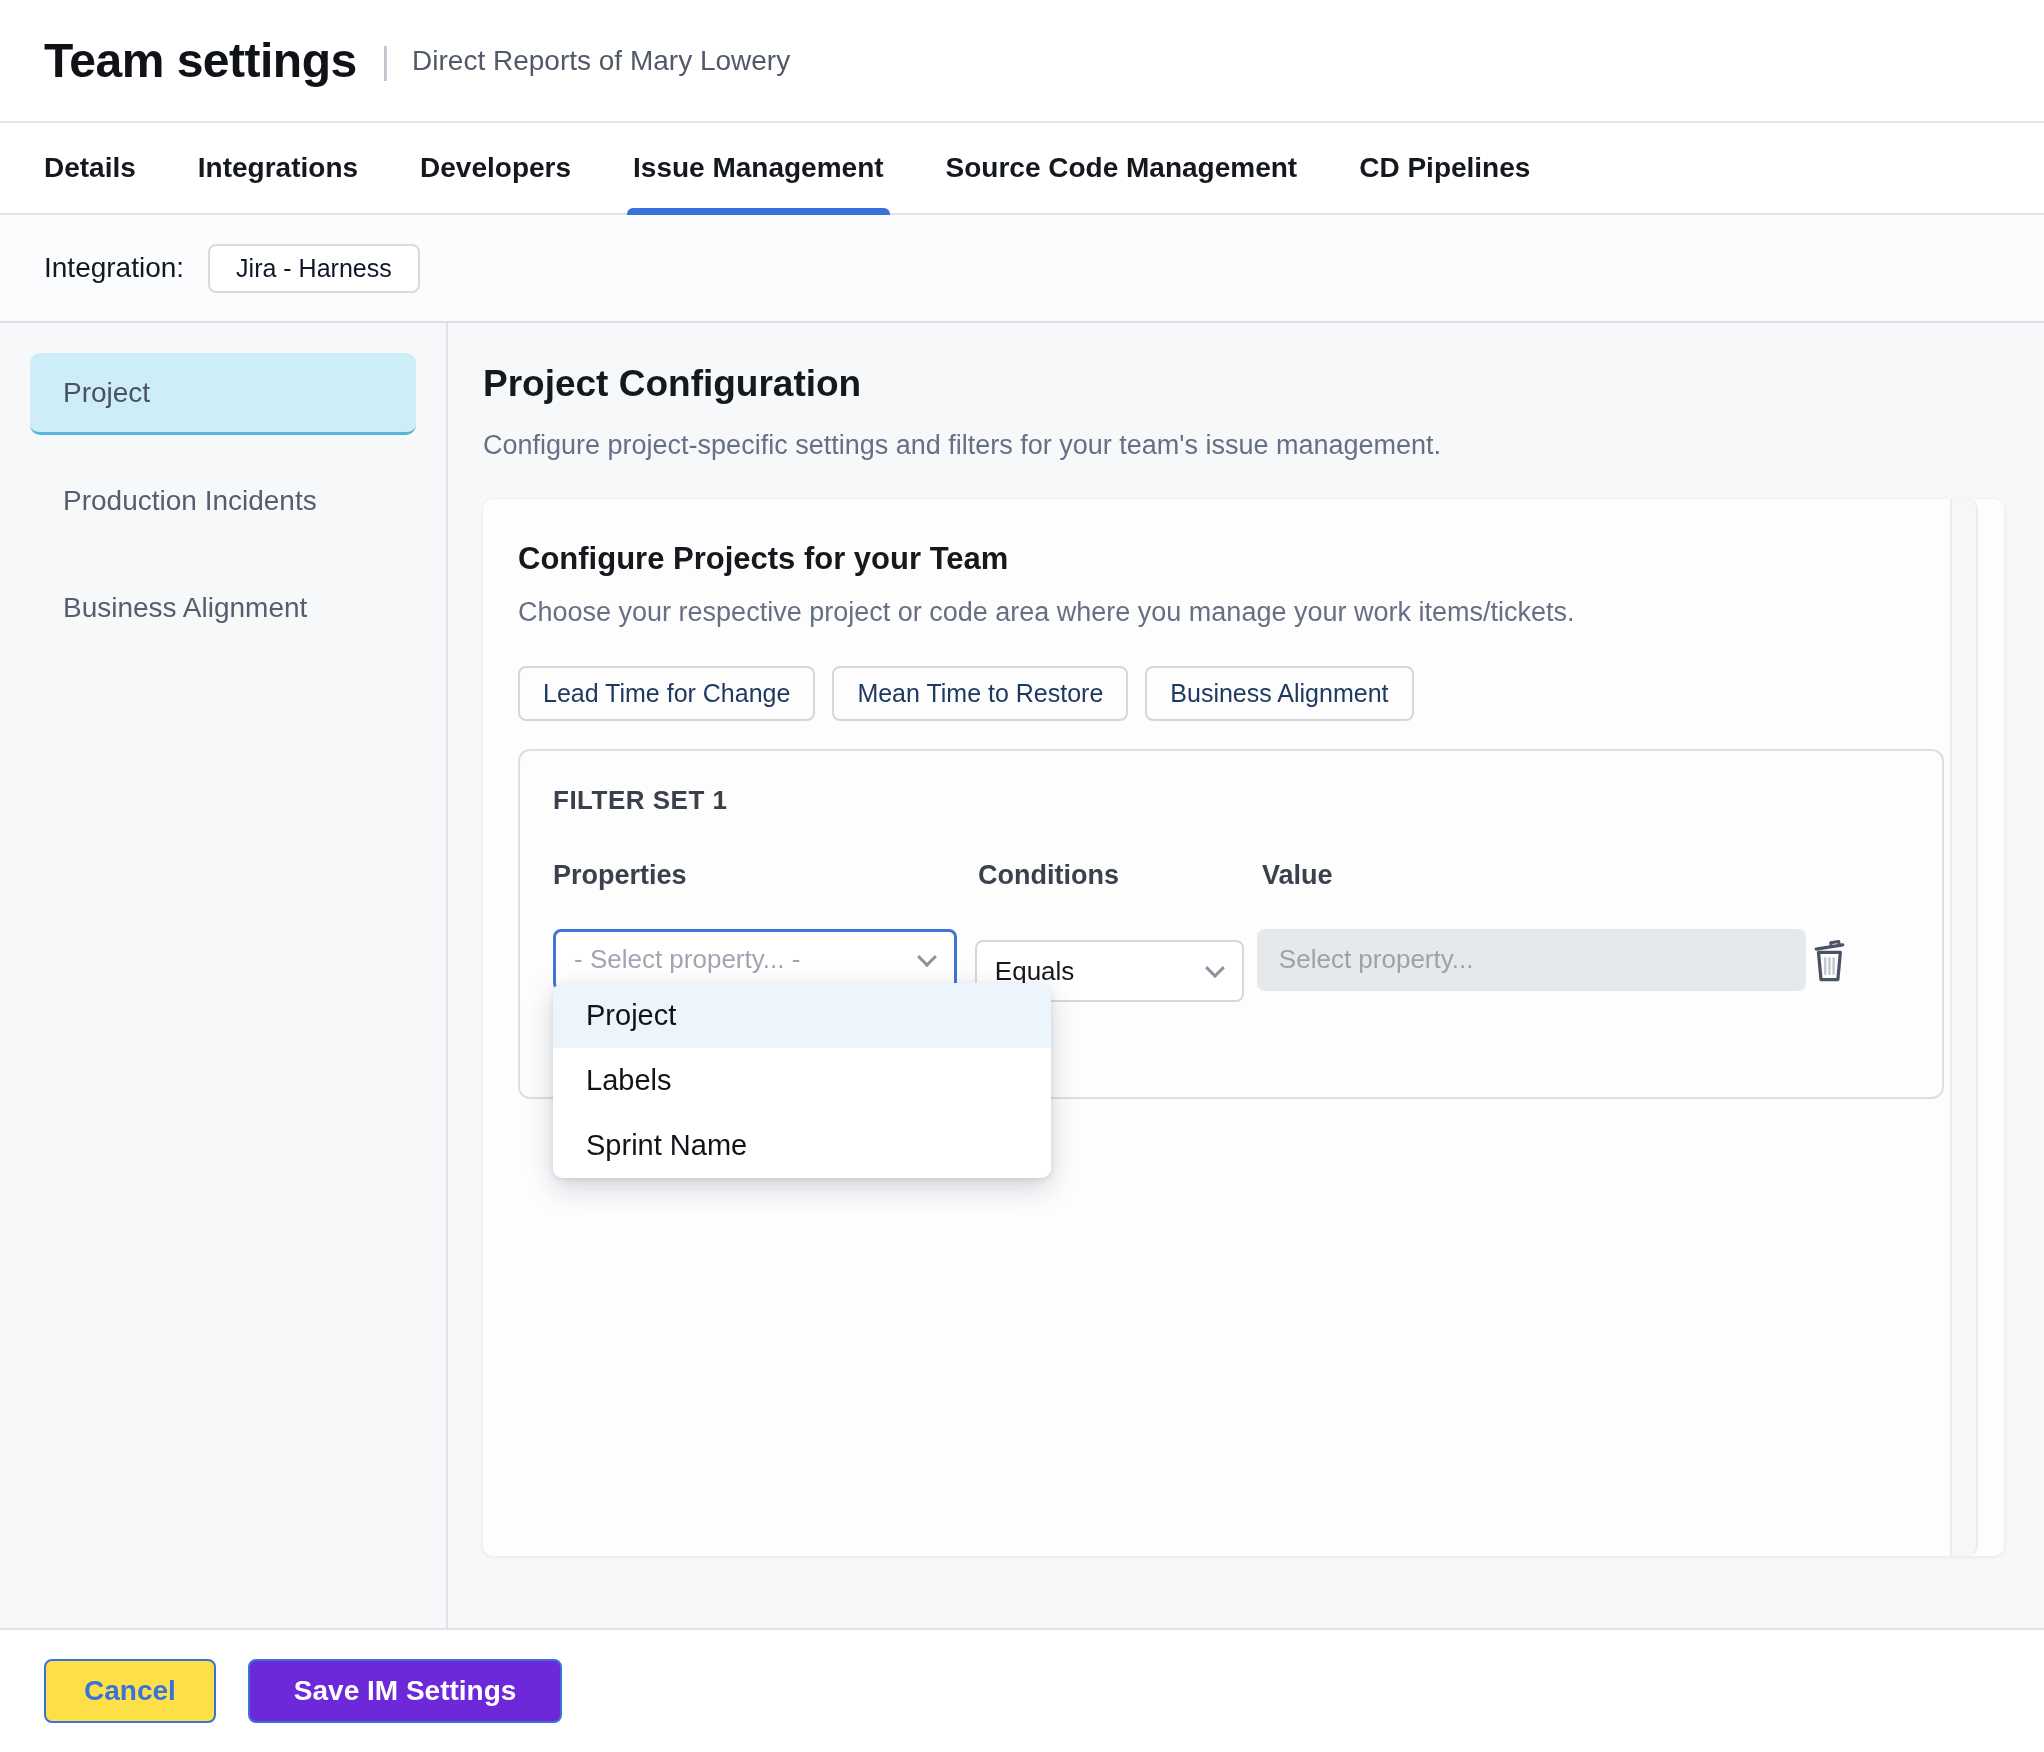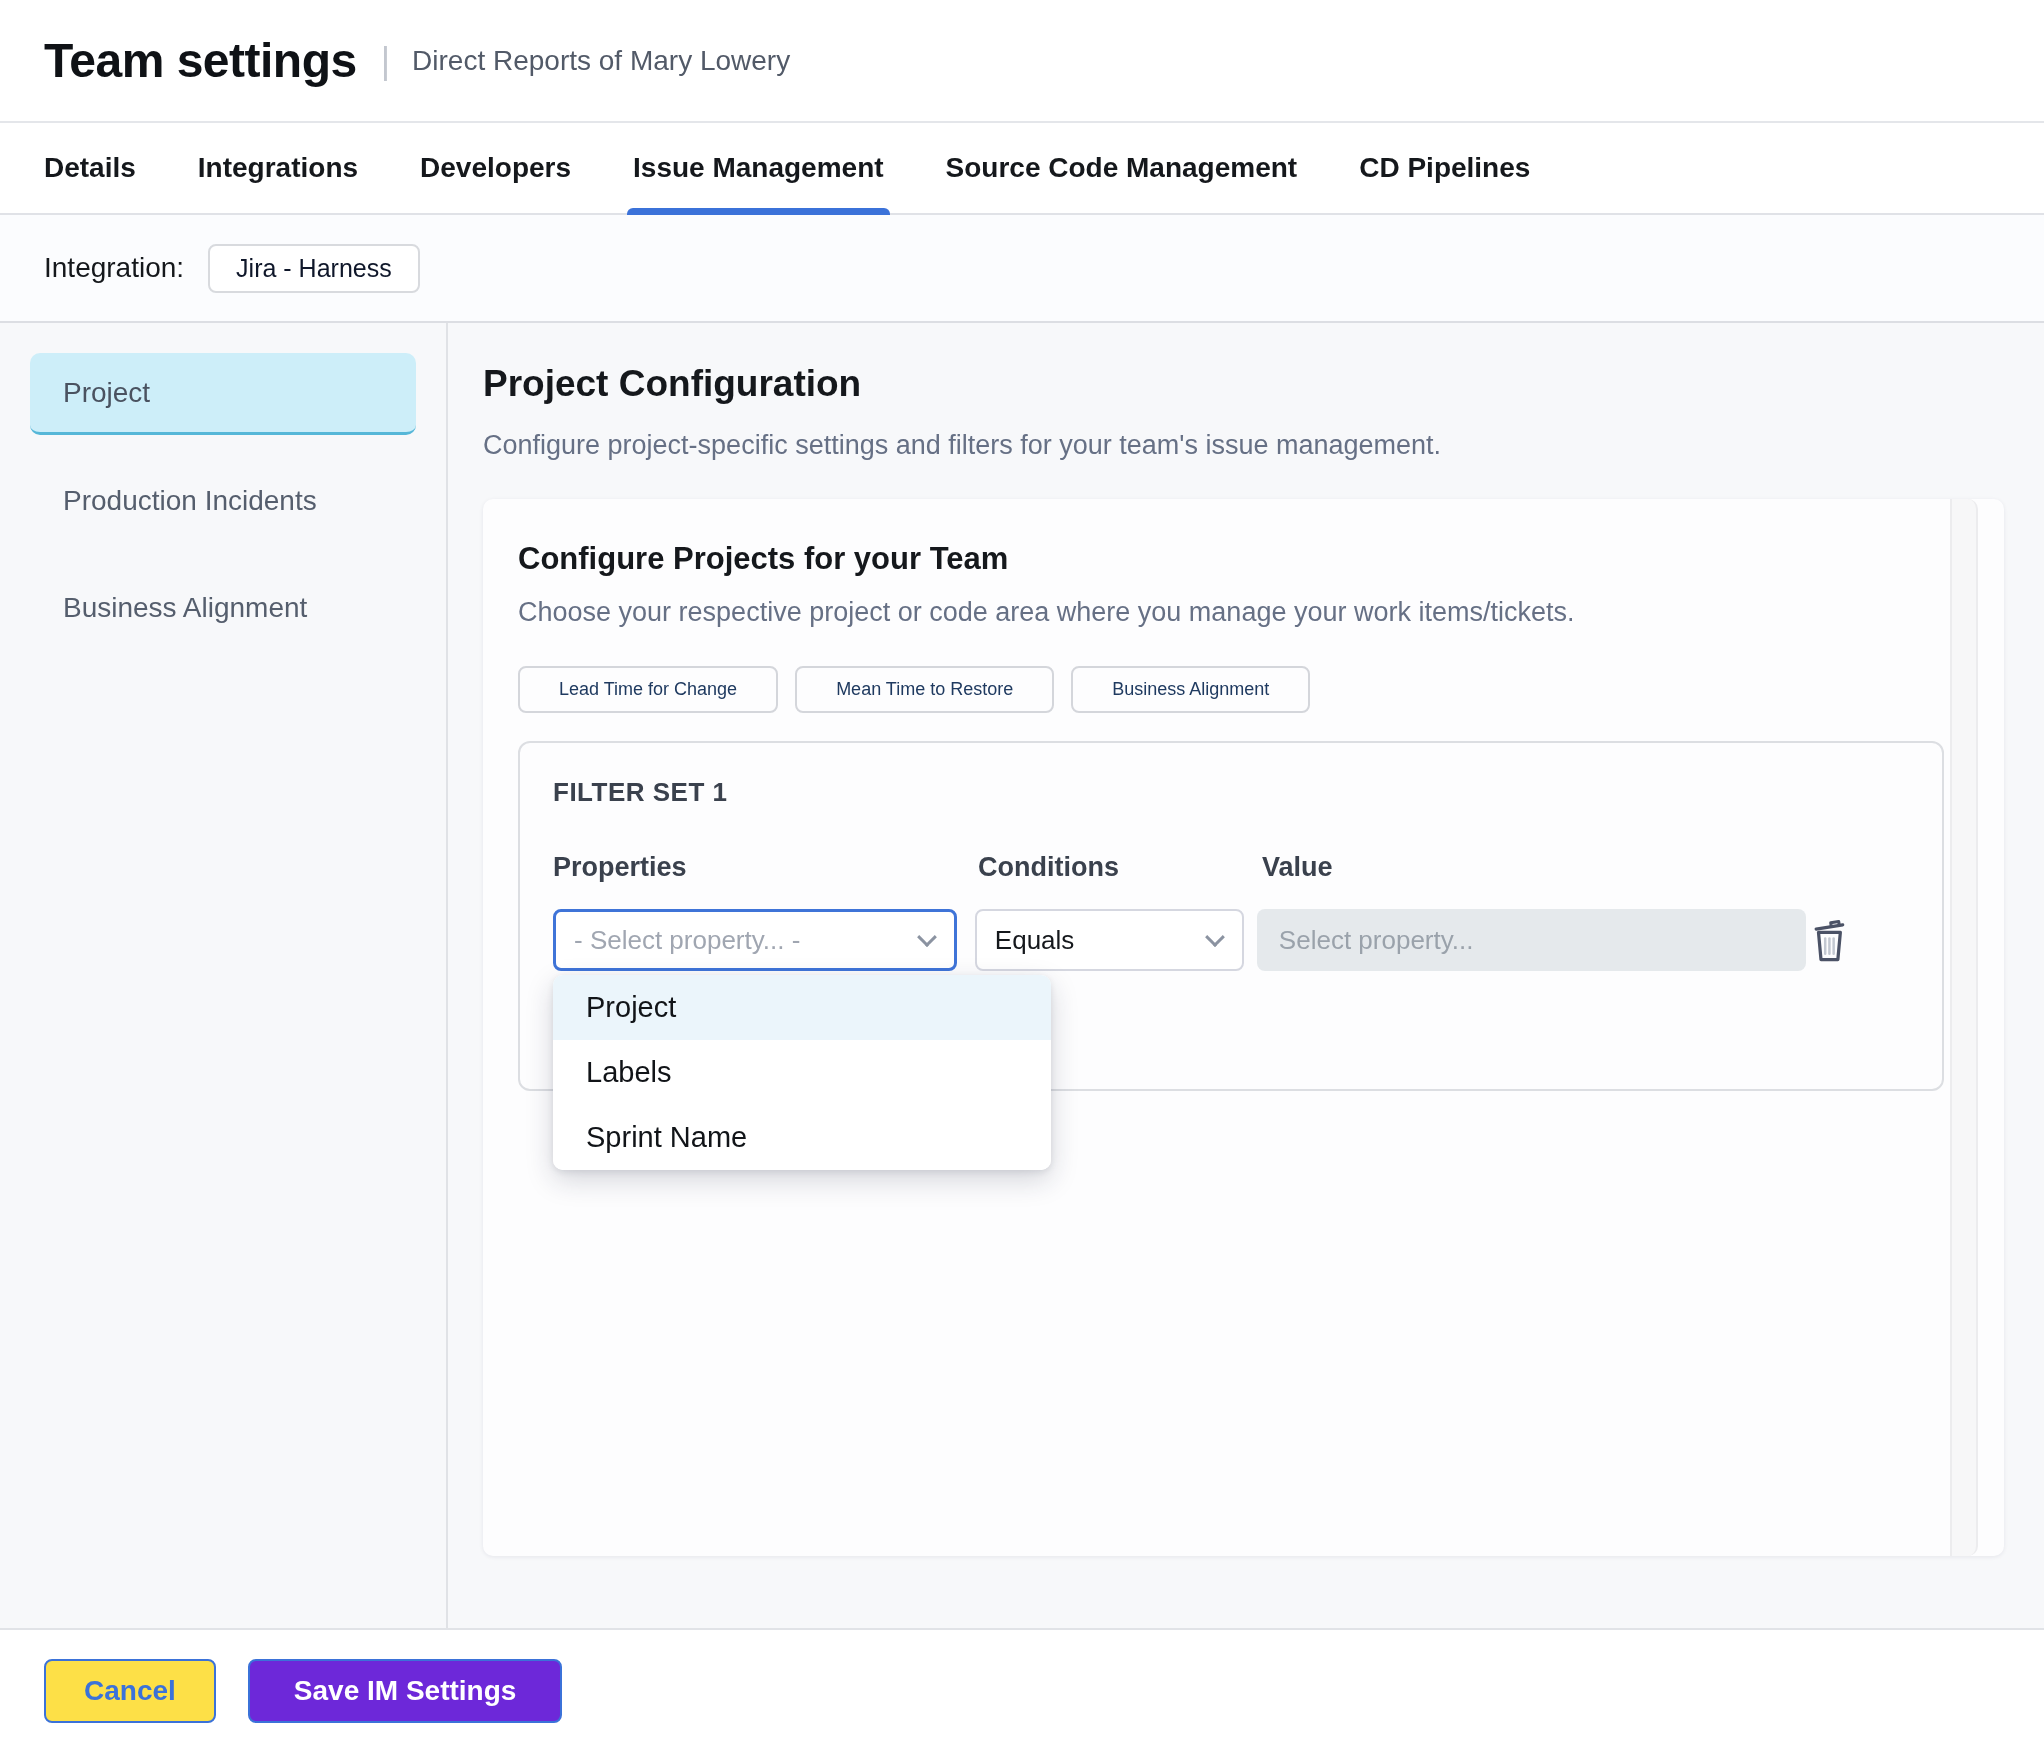--- a/index.html
+++ b/index.html
@@ -125,22 +125,22 @@
     position: relative;
   }
   .card-title { font-size: 31px; font-weight: 700; color: #15181c; }
   .card-desc { font-size: 27px; color: #667085; margin-top: 20px; }
 
   .chip-row { display: flex; gap: 17px; margin-top: 38px; }
   .metric-chip {
     border: 2px solid #d4d6db;
     border-radius: 8px;
     background: #fdfdfe;
-    padding: 11px 39px;
-    font-size: 18px;
+    padding: 11px 23px;
+    font-size: 25px;
     font-weight: 500;
     color: #1f3a60;
     cursor: pointer;
     white-space: nowrap;
   }
 
   
   .filter-box {
     margin-top: 28px;
     width: 1426px;
@@ -172,20 +172,21 @@
   .property-select {
     width: 407px;
     margin-right: 18px;
     border: 3px solid #3f74d8;
   }
   .property-select .select-text { color: #a0a6b1; font-size: 26px; }
   .condition-select {
     width: 271px;
     margin-right: 13px;
     border: 2px solid #d5d7e0;
+    margin-top: 23px;
   }
   .condition-select .select-text { color: #15181c; font-size: 26px; }
   .chevron {
     width: 14px; height: 14px;
     border-right: 3px solid #8b93a1;
     border-bottom: 3px solid #8b93a1;
     transform: rotate(45deg) translate(-2px,-2px);
     flex: none;
   }
   .value-input {

